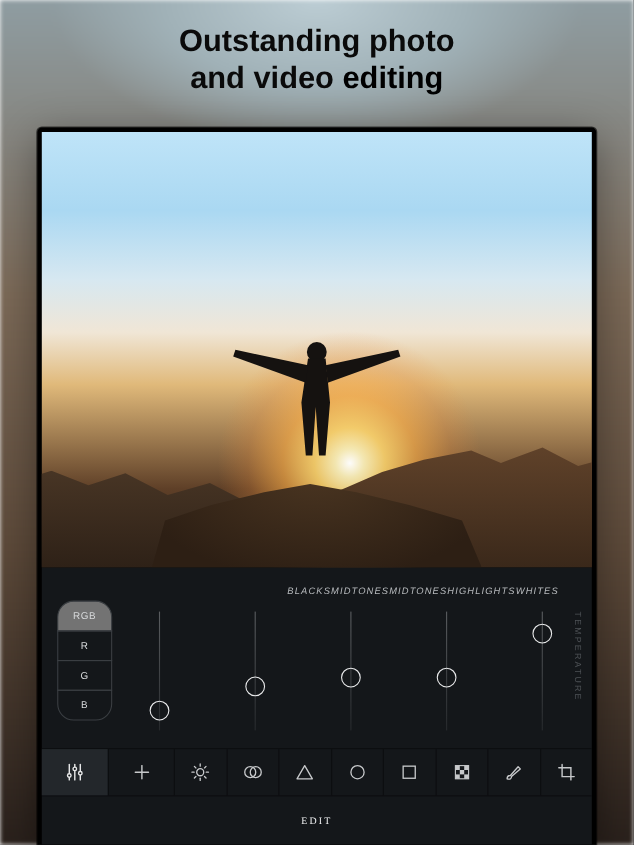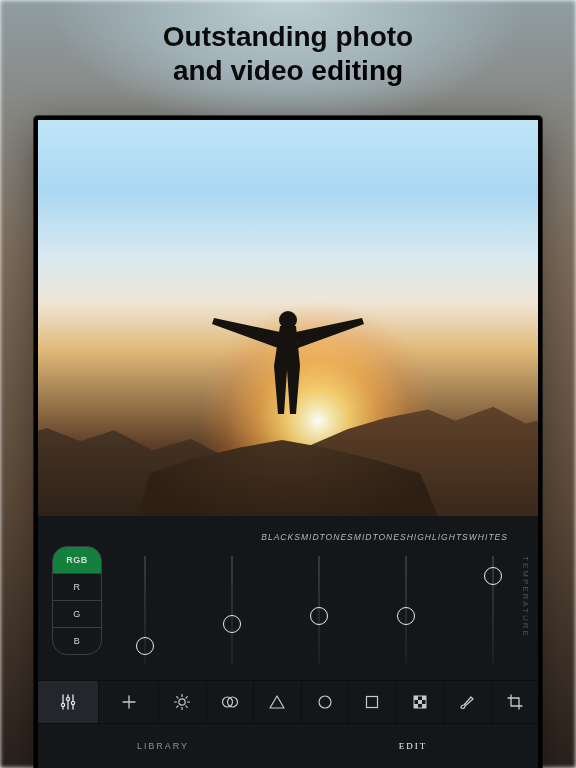--- a/index.html
+++ b/index.html
@@ -60,21 +60,21 @@
     }
     .channel-tabs {
       position:absolute; left:14px; top:30px; width:50px;
       display:flex; flex-direction:column;
     }
     .ch-tab {
       height:28px; border:1px solid #3a3e42; display:flex; align-items:center; justify-content:center;
       color:#d6d8da; font-size:9px; letter-spacing:.06em;
     }
     .ch-tab + .ch-tab { margin-top:-1px; }
-    .ch-tab.active { background:#15803d; font-weight:700; }
+    .ch-tab.active { background:#737373; font-weight:400; }
     .ch-tab:first-child { border-radius:15px 15px 0 0; }
     .ch-tab:last-child  { border-radius:0 0 15px 15px; }
     .tone-labels {
       position:absolute; top:16px; left:92px; right:30px;
       display:flex; justify-content:flex-end;
       color:#b6b9bc; font-size:8.5px; letter-spacing:.12em;font-style:italic;
     }
     .sliders {
       position:absolute; top:34px; left:92px; right:30px; height:120px;
       display:flex; justify-content:space-between;
@@ -273,19 +273,18 @@
           <svg width="18" height="18" viewBox="0 0 18 18">
               <g stroke="#c7c9cb" stroke-width="1.3" fill="none" stroke-linecap="round">
                 <path d="M5 2 v11 h11"></path>
                 <path d="M2 5 h11 v11"></path>
               </g>
             </svg>
         </div>
       </div>
 
       <div class="bottombar">
-        <div class="tab">LIBRARY</div>
         <div class="tab active">EDIT</div>
       </div>
 
     </div>
   </div>
 </div>
 
 </body></html>

